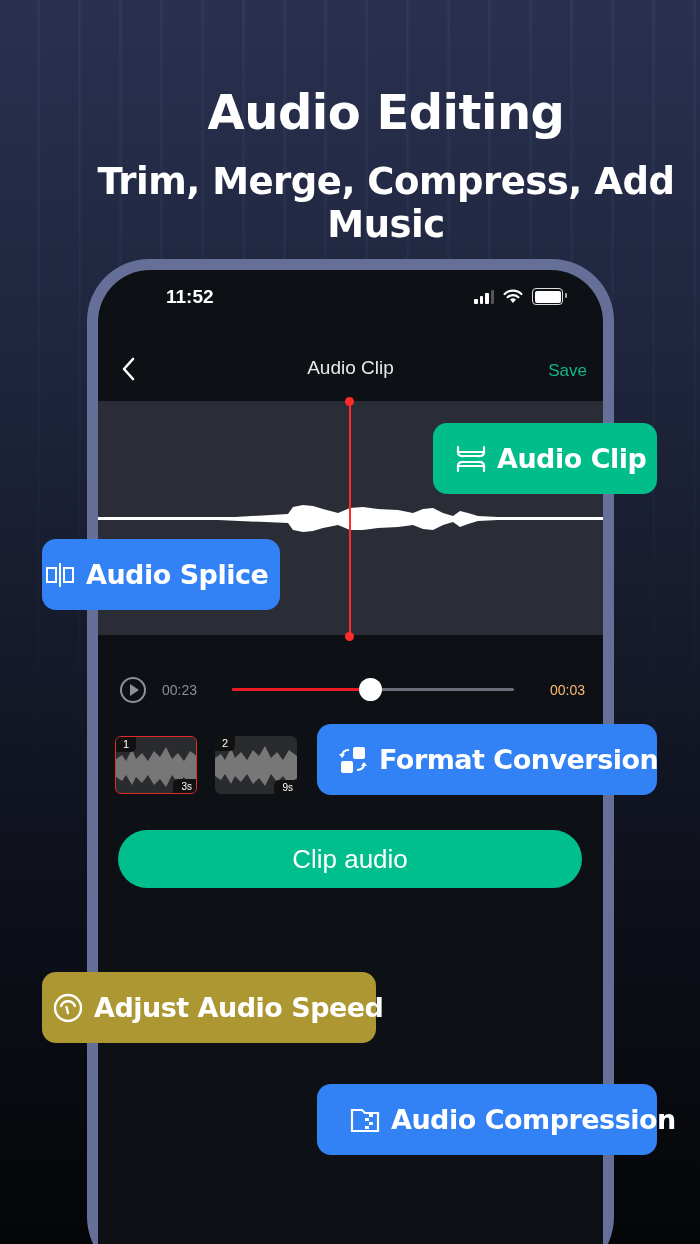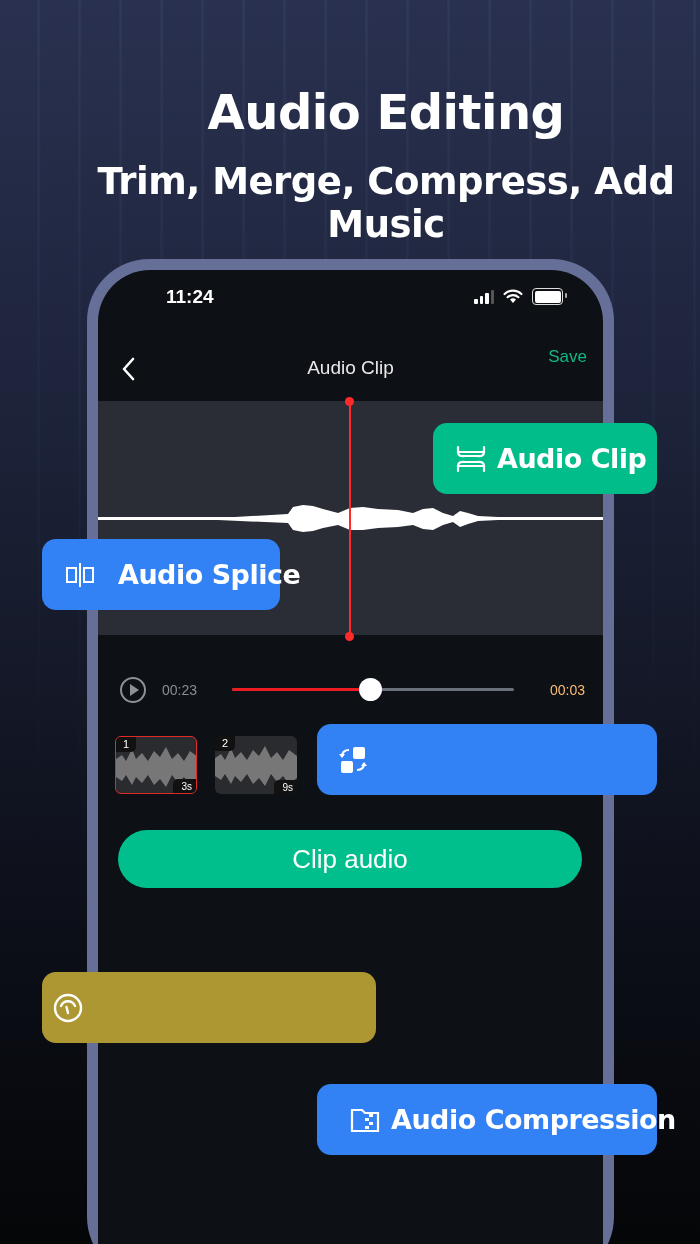--- a/index.html
+++ b/index.html
@@ -29,21 +29,21 @@
   .status-time { position:absolute; left:68px; top:16px; color:#fff; font-size:19px; font-weight:bold; }
   .status-icons { position:absolute; right:40px; top:18px; display:flex; align-items:center; gap:9px; }
   .signal { display:flex; align-items:flex-end; gap:2px; height:14px; }
   .signal span { width:3.5px; background:#fff; border-radius:1px; }
   .battery { width:26px; height:12px; border:1.5px solid #ddd; border-radius:4px; position:relative; padding:1.5px; box-sizing:content-box; }
   .battery .fill { width:100%; height:100%; background:#fff; border-radius:2px; }
   .battery:after { content:""; position:absolute; right:-5px; top:4px; width:2px; height:5px; background:#aaa; border-radius:1px; }
 
   .nav-back { position:absolute; left:18px; top:84px; width:24px; height:30px; cursor:pointer; }
   .nav-title { position:absolute; left:0; right:0; top:87px; text-align:center; color:#e9e9e9; font-size:19px; }
-  .nav-save { position:absolute; right:16px; top:77px; color:#11b787; font-size:17px; cursor:pointer; }
+  .nav-save { position:absolute; right:16px; top:91px; color:#11b787; font-size:17px; cursor:pointer; }
 
   .wave-area { position:absolute; left:0; right:0; top:131px; height:234px; background:#2a2d35; }
   .wave-svg { position:absolute; left:0; top:0; }
   .playhead { position:absolute; left:251px; top:-2px; width:1.5px; height:238px; background:#ff2a2a; }
   .playhead .dot { position:absolute; left:-4px; width:9px; height:9px; border-radius:50%; background:#ff2a2a; }
 
   .player { position:absolute; left:0; right:0; top:400px; height:40px; }
   .play-btn { position:absolute; left:22px; top:7px; width:22px; height:22px; border:2px solid #8d9096; border-radius:50%; cursor:pointer; }
   .play-btn:after { content:""; position:absolute; left:8px; top:5px; border-left:9px solid #8d9096; border-top:6px solid transparent; border-bottom:6px solid transparent; }
   .time-l { position:absolute; left:64px; top:12px; color:#8a8d93; font-size:14px; }
@@ -57,37 +57,37 @@
   .clip.sel { border:1.5px solid #e02a2a; }
   .clip .num { position:absolute; left:0; top:0; background:#111; color:#fff; font-size:11px; padding:1px 7px 2px 7px; border-bottom-right-radius:5px; z-index:2; }
   .clip .dur { position:absolute; right:0; bottom:0; background:#111; color:#fff; font-size:10px; padding:2px 4px 1px 8px; border-top-left-radius:5px; z-index:2; }
   .clip svg { position:absolute; left:0; top:0; }
 
   .clip-btn { position:absolute; left:20px; top:560px; width:464px; height:58px; border-radius:29px; background:#00bf8d; color:#fff; font-size:26px; display:flex; align-items:center; justify-content:center; cursor:pointer; }
 
   .badge { position:absolute; height:71px; border-radius:14px; color:#fff; display:flex; align-items:center; font-family:"DejaVu Sans", sans-serif; font-weight:bold; font-size:27px; letter-spacing:-0.5px; padding:0 0 0 22px; box-sizing:border-box; white-space:nowrap; }
   .badge .ic { width:32px; height:32px; margin-right:10px; display:inline-flex; align-items:center; justify-content:center; }
   .b-clip { left:433px; top:423px; width:224px; background:#00bd8a; }
-  .b-splice { left:42px; top:539px; width:238px; background:#3281f5; padding-left:22px;gap:12px; }
+  .b-splice { left:42px; top:539px; width:238px; background:#3281f5; padding-left:2px; }
   .b-format { left:317px; top:724px; width:340px; background:#3281f5; padding-left:20px; }
   .b-speed { left:42px; top:972px; width:334px; background:#ad9733; padding-left:10px; }
   .b-compress { left:317px; top:1084px; width:340px; background:#3281f5; padding-left:32px; }
 </style>
 </head>
 <body>
 
 <div class="streaks"></div>
 
 <div class="headline h1">Audio Editing</div>
 <div class="headline h2">Trim, Merge, Compress, Add Music</div>
 
 <div class="phone">
   <div class="screen">
 
-    <div class="status-time">11:24</div>
+    <div class="status-time">11:52</div>
     <div class="status-icons">
       <div class="signal">
         <span style="height:5px"></span>
           <span style="height:8px"></span>
           <span style="height:11px"></span>
           <span style="height:14px;background:#555"></span>
       </div>
       <svg width="20" height="15" viewBox="0 0 20 15">
         <path d="M10 14 L7 10.5 A4.5 4.5 0 0 1 13 10.5 Z" fill="#fff"></path>
         <path d="M4.6 8.2 A7.8 7.8 0 0 1 15.4 8.2" stroke="#fff" stroke-width="2.2" fill="none" stroke-linecap="round"></path>
@@ -181,32 +181,34 @@
   <span class="ic">
     <svg width="32" height="32" viewBox="0 0 32 32">
       <rect x="16" y="3" width="12" height="12" rx="2" fill="#fff"></rect>
       <rect x="4" y="17" width="12" height="12" rx="2" fill="#fff"></rect>
       <path d="M12 6 Q5 6 5 13" stroke="#fff" stroke-width="2.2" fill="none"></path>
         <path d="M2 10 L5 14 L8 10" fill="#fff"></path>
       <path d="M20 26 Q27 26 27 19" stroke="#fff" stroke-width="2.2" fill="none"></path>
         <path d="M24 22 L27 18 L30 22" fill="#fff"></path>
     </svg>
   </span>
+  <span>Format Conversion</span>
 </div>
 
 <div class="badge b-speed">
   <span class="ic">
     <svg width="32" height="32" viewBox="0 0 32 32">
         <g stroke="#fff" stroke-width="2.4" fill="none" stroke-linecap="round">
       <circle cx="16" cy="16" r="13"></circle>
           <path d="M9 14 A7.5 7.5 0 0 1 23 14"></path>
           <path d="M16 21 L14.5 15"></path>
     </g>
       </svg>
   </span>
+  <span>Adjust Audio Speed</span>
 </div>
 
 <div class="badge b-compress">
   <span class="ic">
     <svg width="32" height="32" viewBox="0 0 32 32">
         <g stroke="#fff" stroke-width="2.2" fill="none">
       <path d="M3 6 H13 L16 9 H29 V27 H3 Z"></path>
     </g>
       <rect x="20" y="10" width="4" height="3" fill="#fff"></rect>
         <rect x="16" y="14" width="4" height="3" fill="#fff"></rect>

